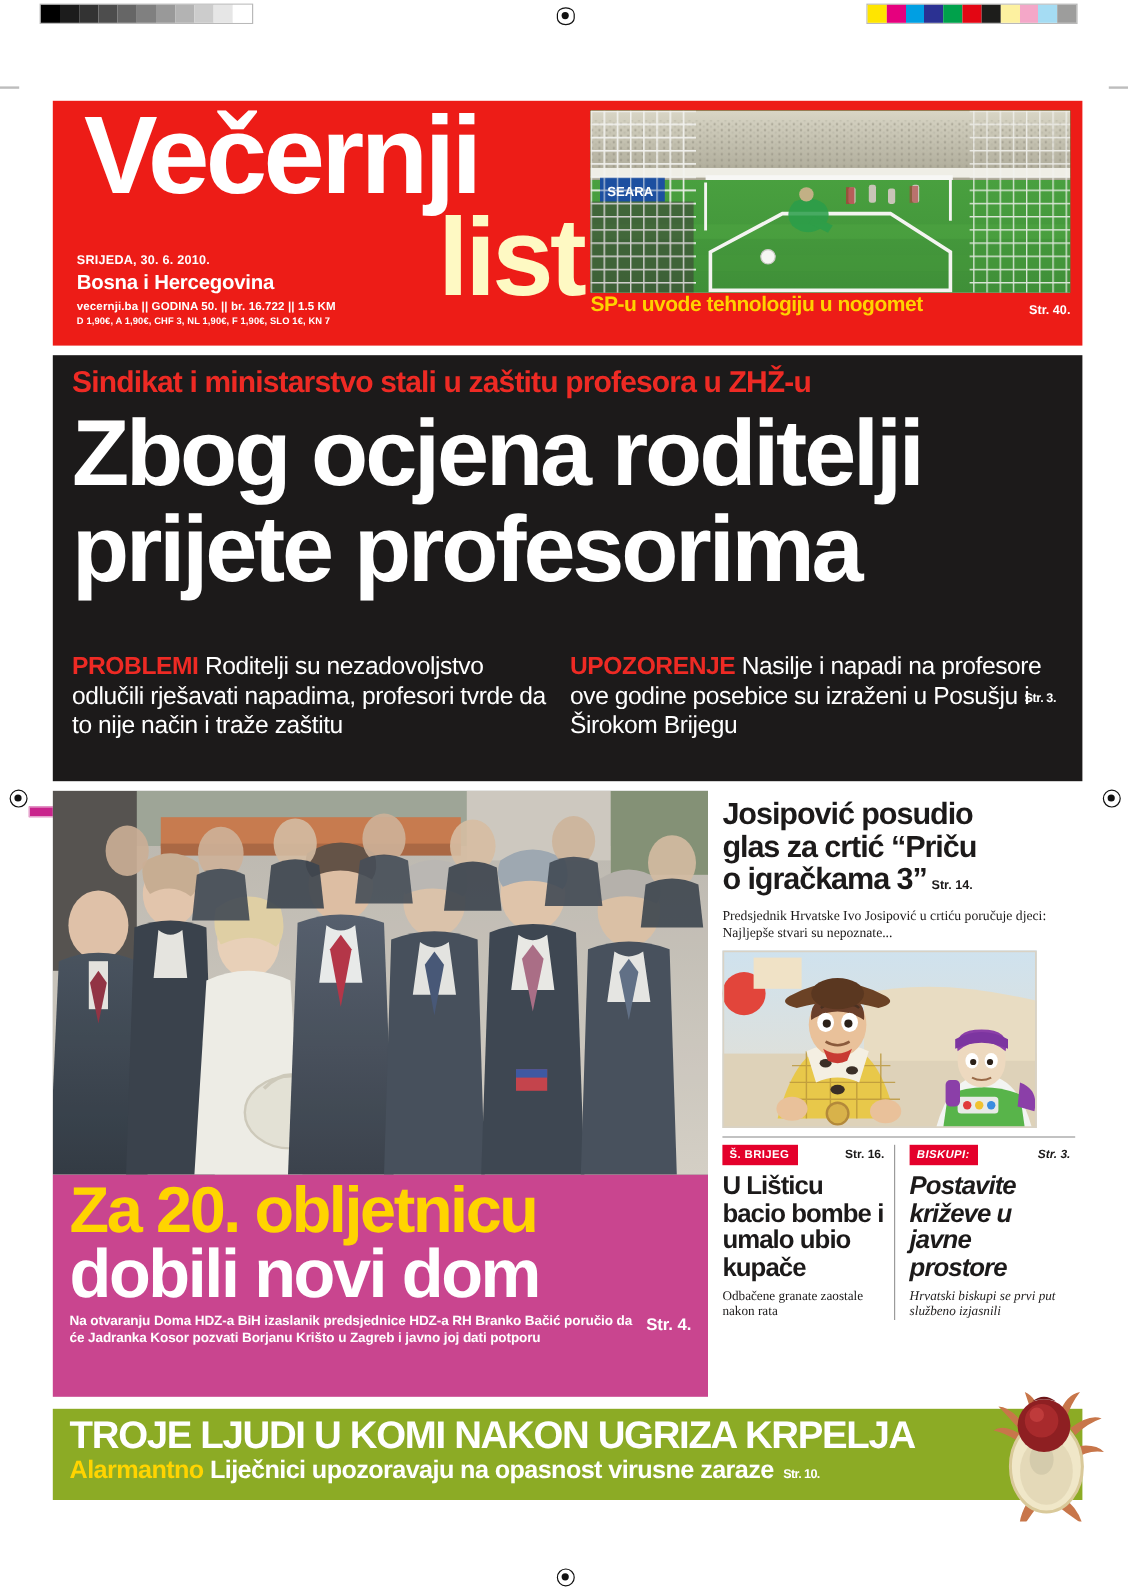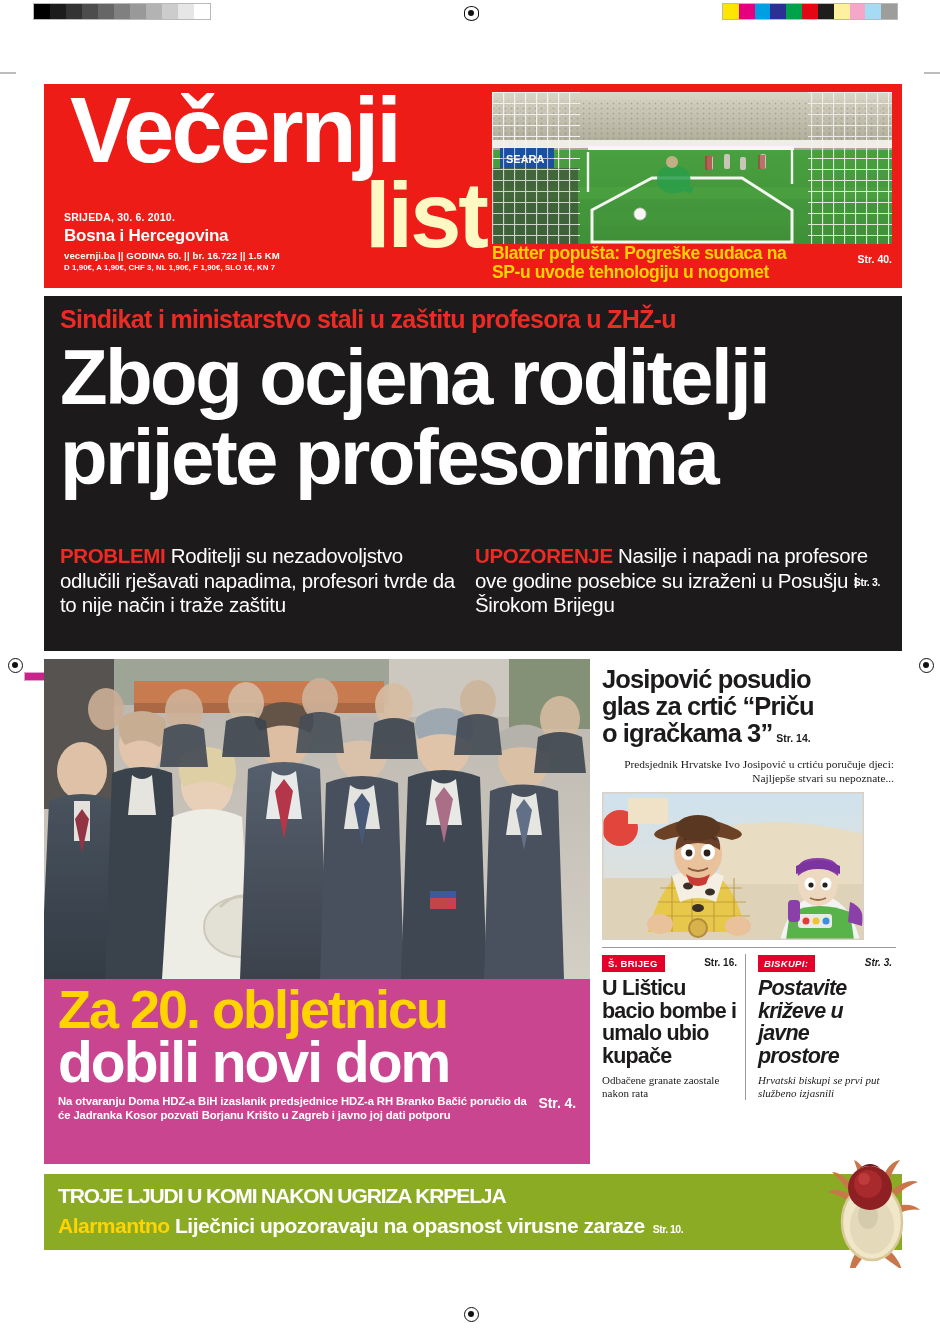--- a/index.html
+++ b/index.html
@@ -320,21 +320,20 @@
     letter-spacing: 0;
     vertical-align: baseline;
     margin-left: 4px;
   }
   .disney-deck {
     font-family: "Liberation Serif", serif;
     color: #1c1a1a;
     font-size: 11.4px;
     line-height: 13.5px;
     padding: 6px 8px 0 6px;
-    text-align: right;
   }
   .toy-photo {
     margin: 7px 0 0 6px;
     width: 262px;
     height: 148px;
     overflow: hidden;
     position: relative;
     background: #cfd9e2;
   }
   .hr-thin {
@@ -398,21 +397,21 @@
   .green-banner {
     position: relative;
     margin-top: 10px;
     background: #8cab25;
     height: 76px;
     overflow: visible;
   }
   .gb-l1 {
     color: #ffffff;
     font-weight: bold;
-    font-size: 21px;
+    font-size: 32px;
     line-height: 34px;
     letter-spacing: -1.1px;
     padding: 5px 0 0 14px;
     white-space: nowrap;
   }
   .gb-l2 {
     font-size: 21px;
     font-weight: bold;
     line-height: 24px;
     letter-spacing: -0.5px;
@@ -533,21 +532,20 @@
         <rect x="316" y="0" width="84" height="152" fill="url(#netP)" opacity="0.95"></rect>
         <rect x="8" y="56" width="54" height="20" fill="#1c4fa0"></rect>
         <text x="14" y="71" font-family="Liberation Sans, sans-serif" font-size="11" font-weight="bold" fill="#ffffff">SEARA</text>
         <rect x="0" y="76" width="86" height="76" fill="#3d3a36" opacity="0.55"></rect>
         <rect x="0" y="0" width="88" height="152" fill="url(#netP)" opacity="0.75"></rect>
       </svg>
     </div>
 
     <div class="sport-teaser">
       <span class="pg">Str. 40.</span>
-      <div>Blatter popušta: Pogreške sudaca na</div>
       <div>SP-u  uvode tehnologiju u nogomet</div>
     </div>
   </div>
 
   <div class="lead">
     <div class="kicker">Sindikat  i ministarstvo stali u zaštitu profesora u ZHŽ-u</div>
     <div class="lead-head">Zbog ocjena roditelji</div>
     <div class="lead-head">prijete profesorima</div>
 
     <div class="lead-decks">

